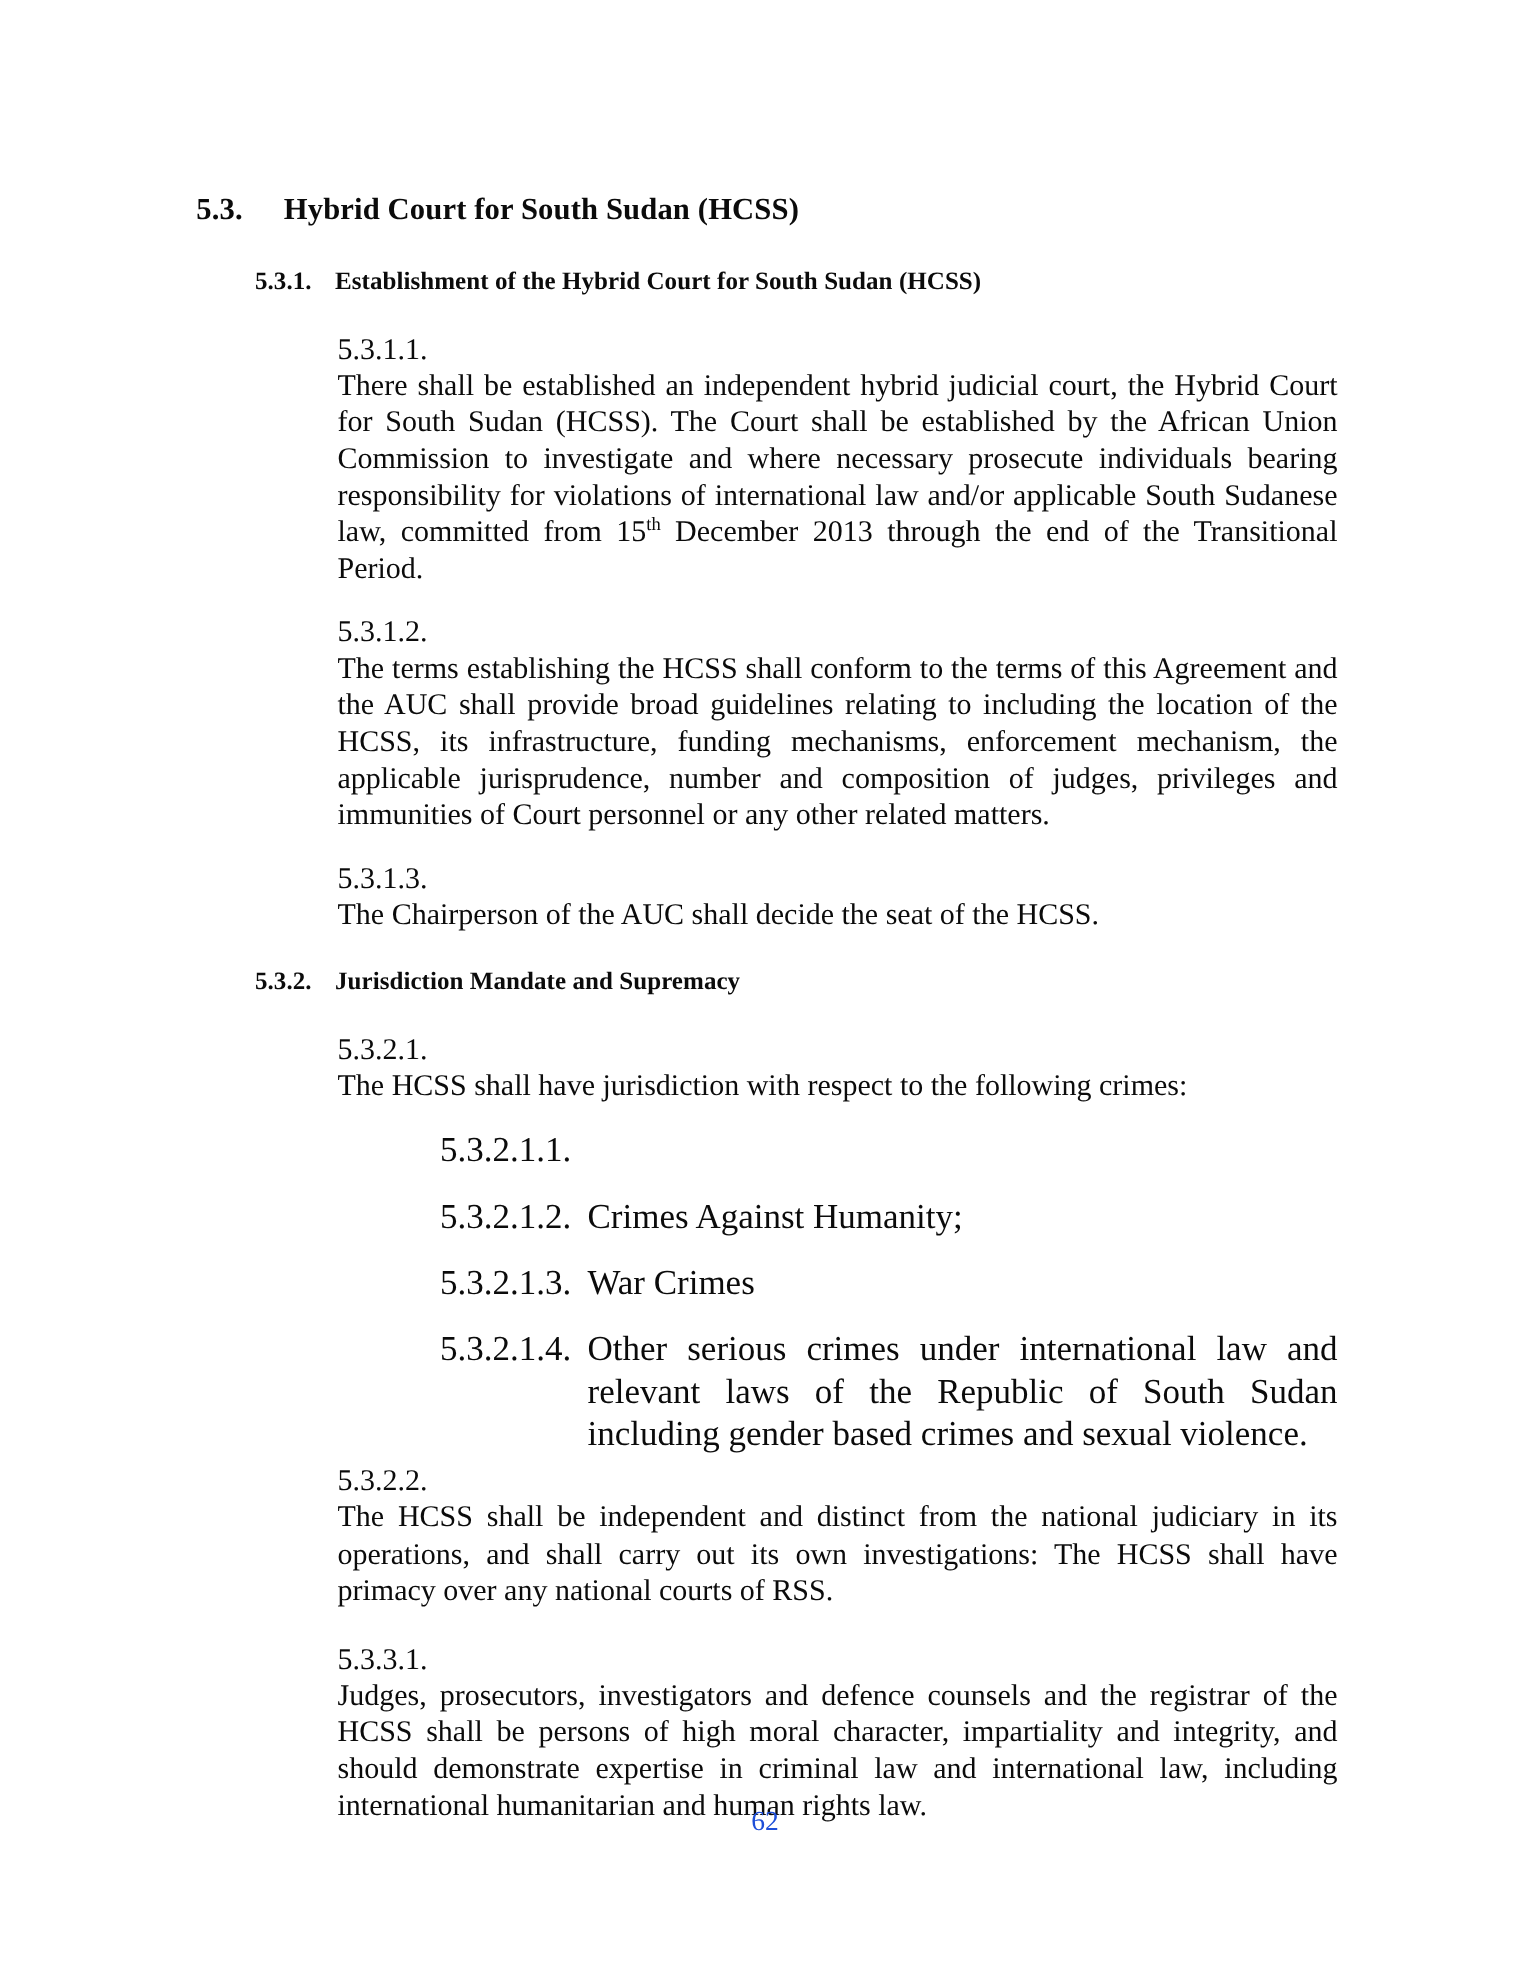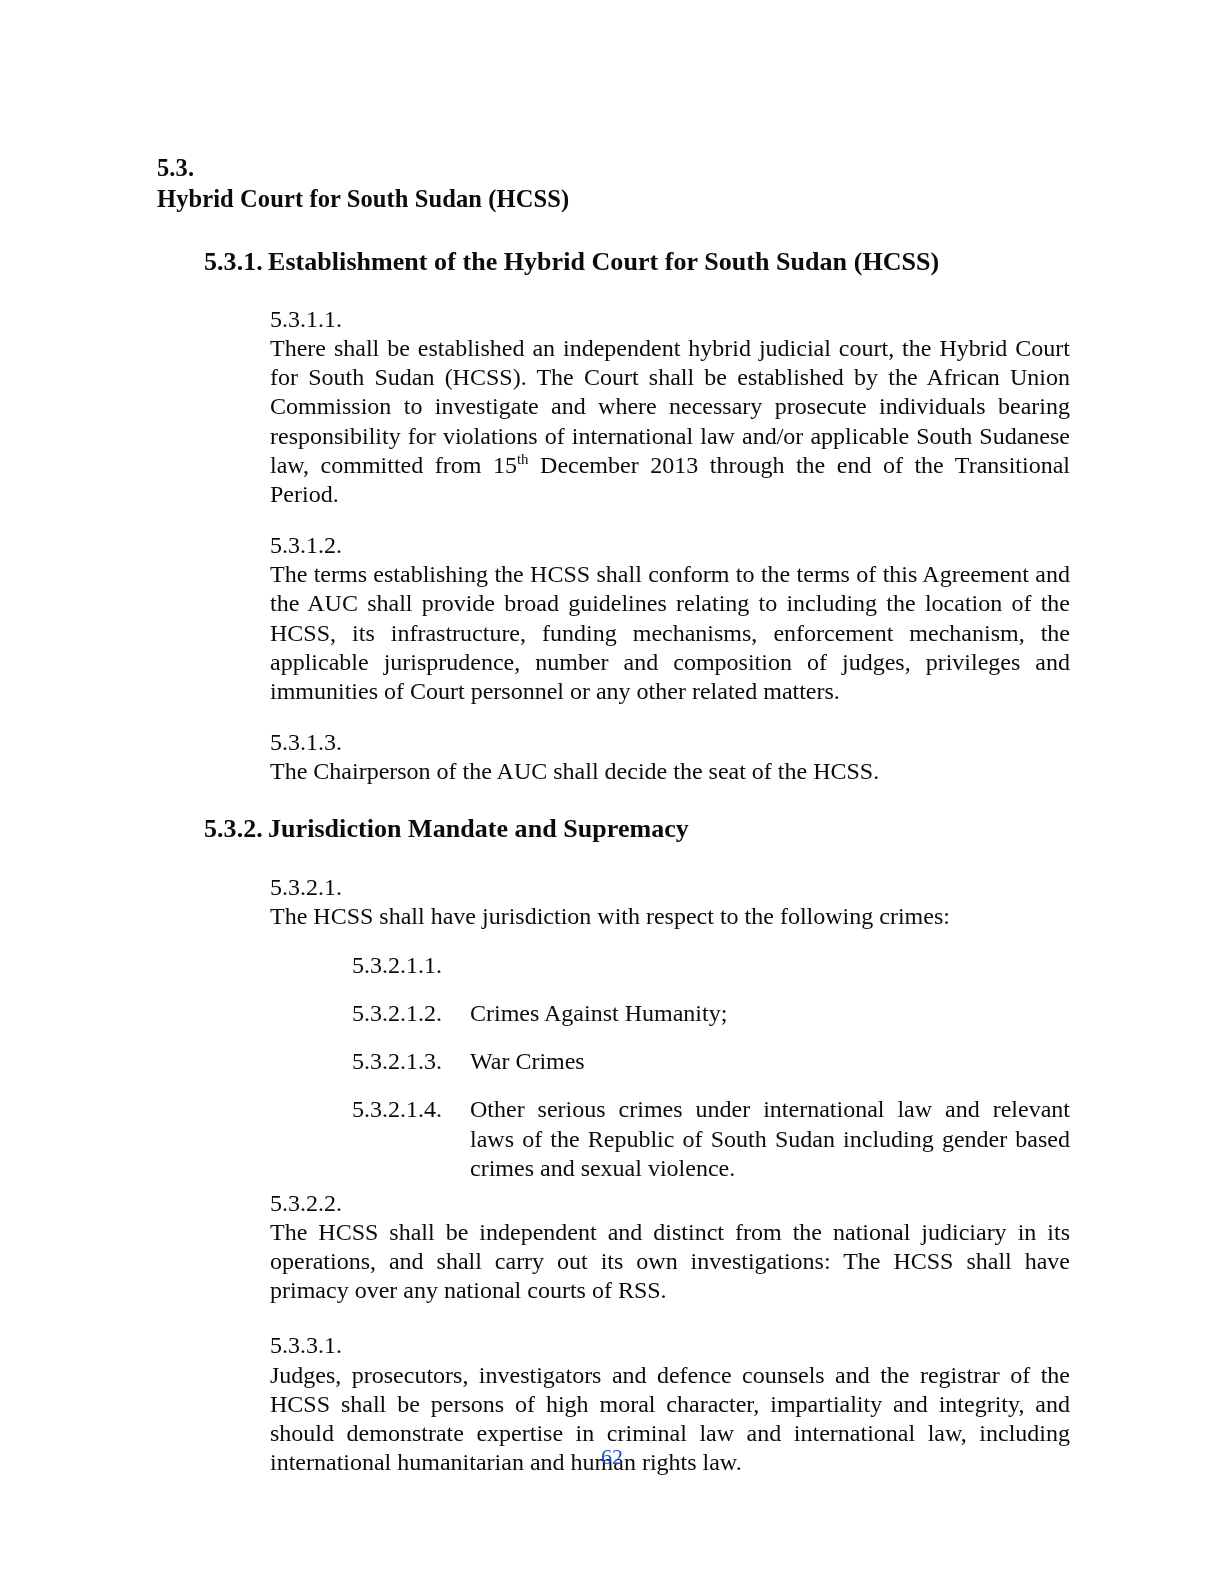--- a/index.html
+++ b/index.html
@@ -44,30 +44,29 @@
   }
   .body-txt.last-left { text-align: left; }
 
   
   .lvl1 {
     margin: 0 0 30px 0;
     font-size: 24.5px;
     font-weight: bold;
     line-height: 1.28;
     letter-spacing: 0.1px;
-    flex-direction: column;
   }
   .lvl1 .marker { width: 70px; }
   .lvl1 .body-txt { text-align: left; }
 
   
   .lvl2 {
     margin: 0 0 27px 0;
     margin-left: 47px;
-    font-size: 26px;
+    font-size: 20px;
     font-weight: bold;
     line-height: 1.28;
     letter-spacing: 0.05px;
   }
   .lvl2 .marker { width: 64px; }
   .lvl2 .body-txt { text-align: left; }
 
   
   .lvl3 {
     margin: 0 0 22px 0;
@@ -75,21 +74,21 @@
     font-size: 24px;
     line-height: 1.215;
     flex-direction: column;
   }
   .lvl3 .marker { width: 92px; }
 
   
   .lvl4 {
     margin: 0 0 19px 0;
     margin-left: 195px;
-    font-size: 24px;
+    font-size: 28px;
     line-height: 1.215;
   }
   .lvl4 .marker { width: 118px; }
   .lvl4 .body-txt { text-align: justify; }
   .lvl4.short .body-txt { text-align: left; }
 
   .sublist { margin-top: 20px; }
 
   sup {
     font-size: 0.62em;

